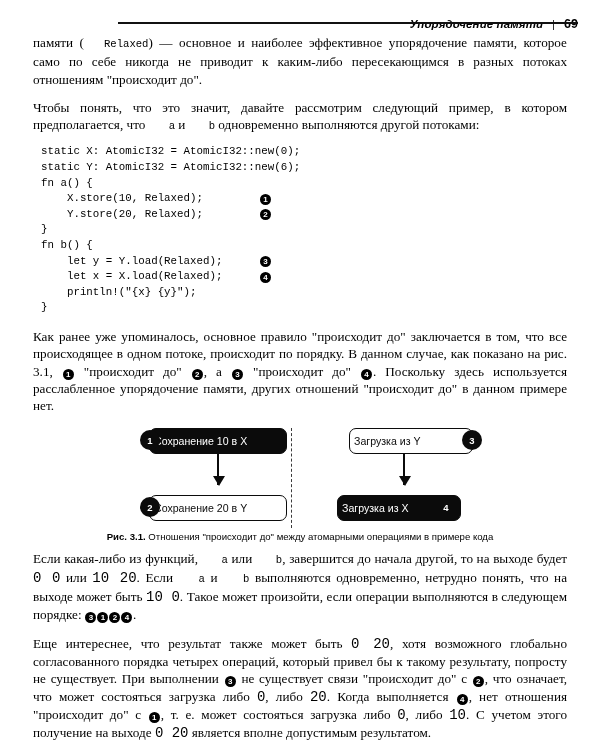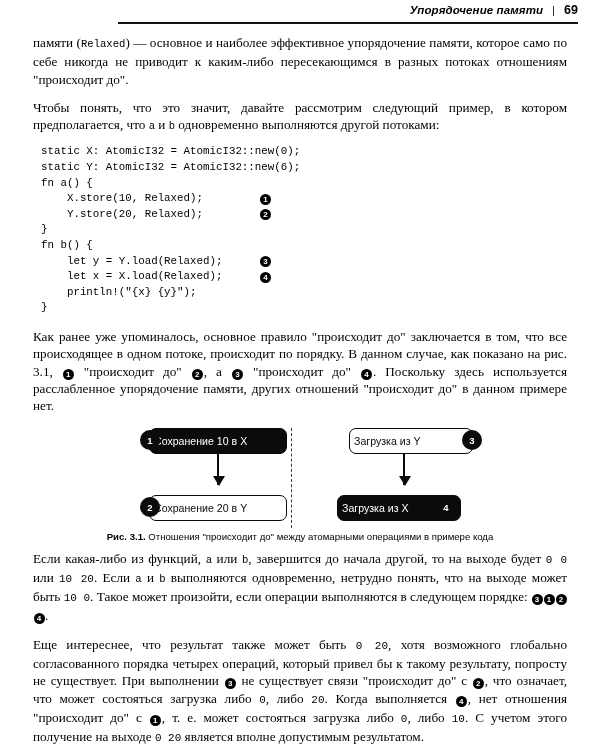--- a/index.html
+++ b/index.html
@@ -21,21 +21,21 @@
     height: 26px;
     padding: 0 22px 0 0;
     display: flex;
     align-items: flex-start;
     justify-content: flex-end;
   }
   .header-inner {
     display: flex;
     align-items: baseline;
     gap: 9px;
-    padding-top: 3px;
+    padding-top: 17px;
     text-align: center;
   }
   .header-title {
     font-family: "Liberation Sans", "DejaVu Sans", sans-serif;
     font-style: italic;
     font-weight: 700;
     font-size: 11.5px;
     letter-spacing: .1px;
   }
   .header-sep {
@@ -71,22 +71,23 @@
     line-height: 17.3px;
     text-align: justify;
     text-justify: inter-word;
     hyphens: none;
   }
   p.body.tight { margin-bottom: 9px; }
 
   code, .mono {
     font-family: "Liberation Mono", "DejaVu Sans Mono", monospace;
     font-size: 10.6px;
-  }
-  .num { font-family: "Liberation Mono", "DejaVu Sans Mono", monospace; font-size: 11px; }
+    margin-left: 20px;
+  }
+  .num { font-family: "Liberation Mono", "DejaVu Sans Mono", monospace; font-size: 14px; }
 
   
   .bullet {
     display: inline-block;
     width: 11px;
     height: 11px;
     line-height: 11px;
     border-radius: 50%;
     background: #000;
     color: #fff;

